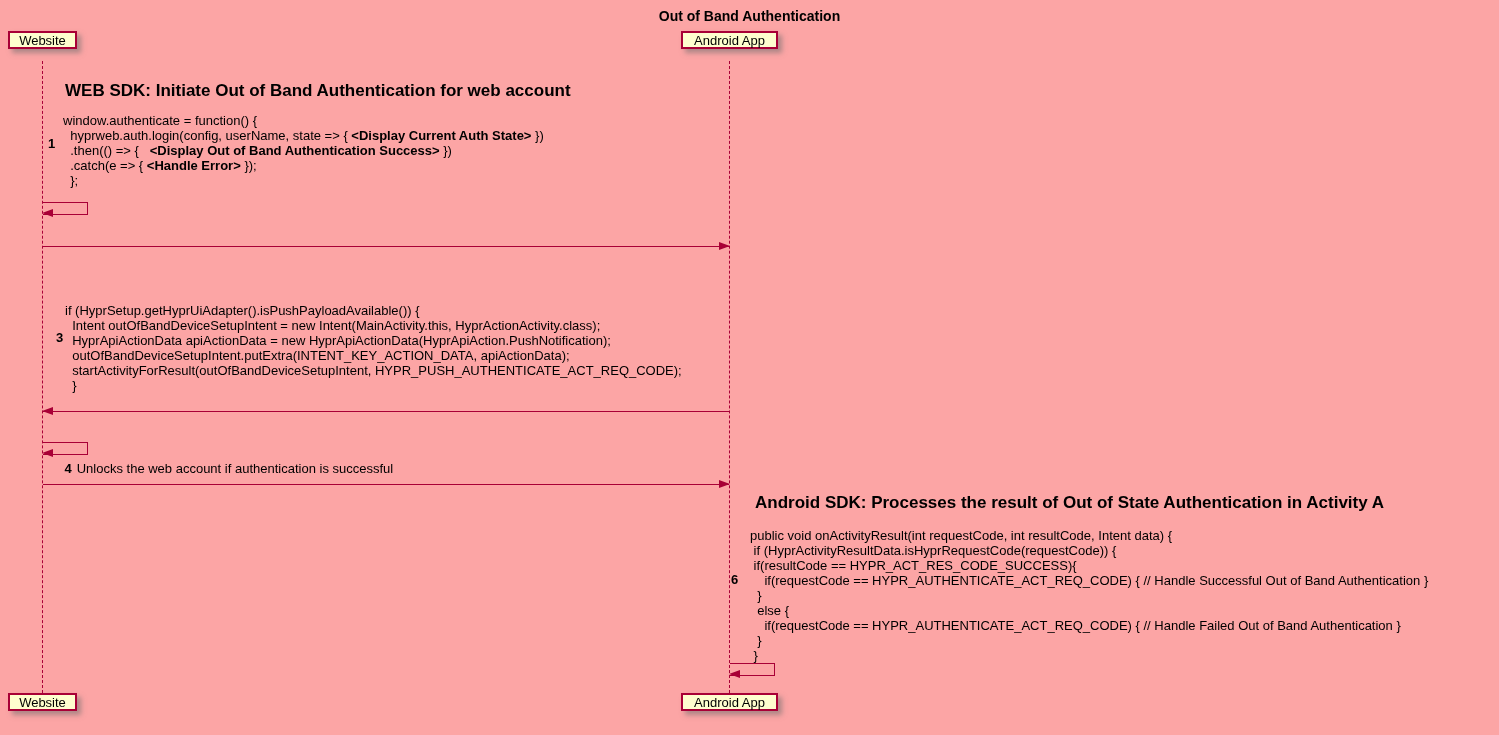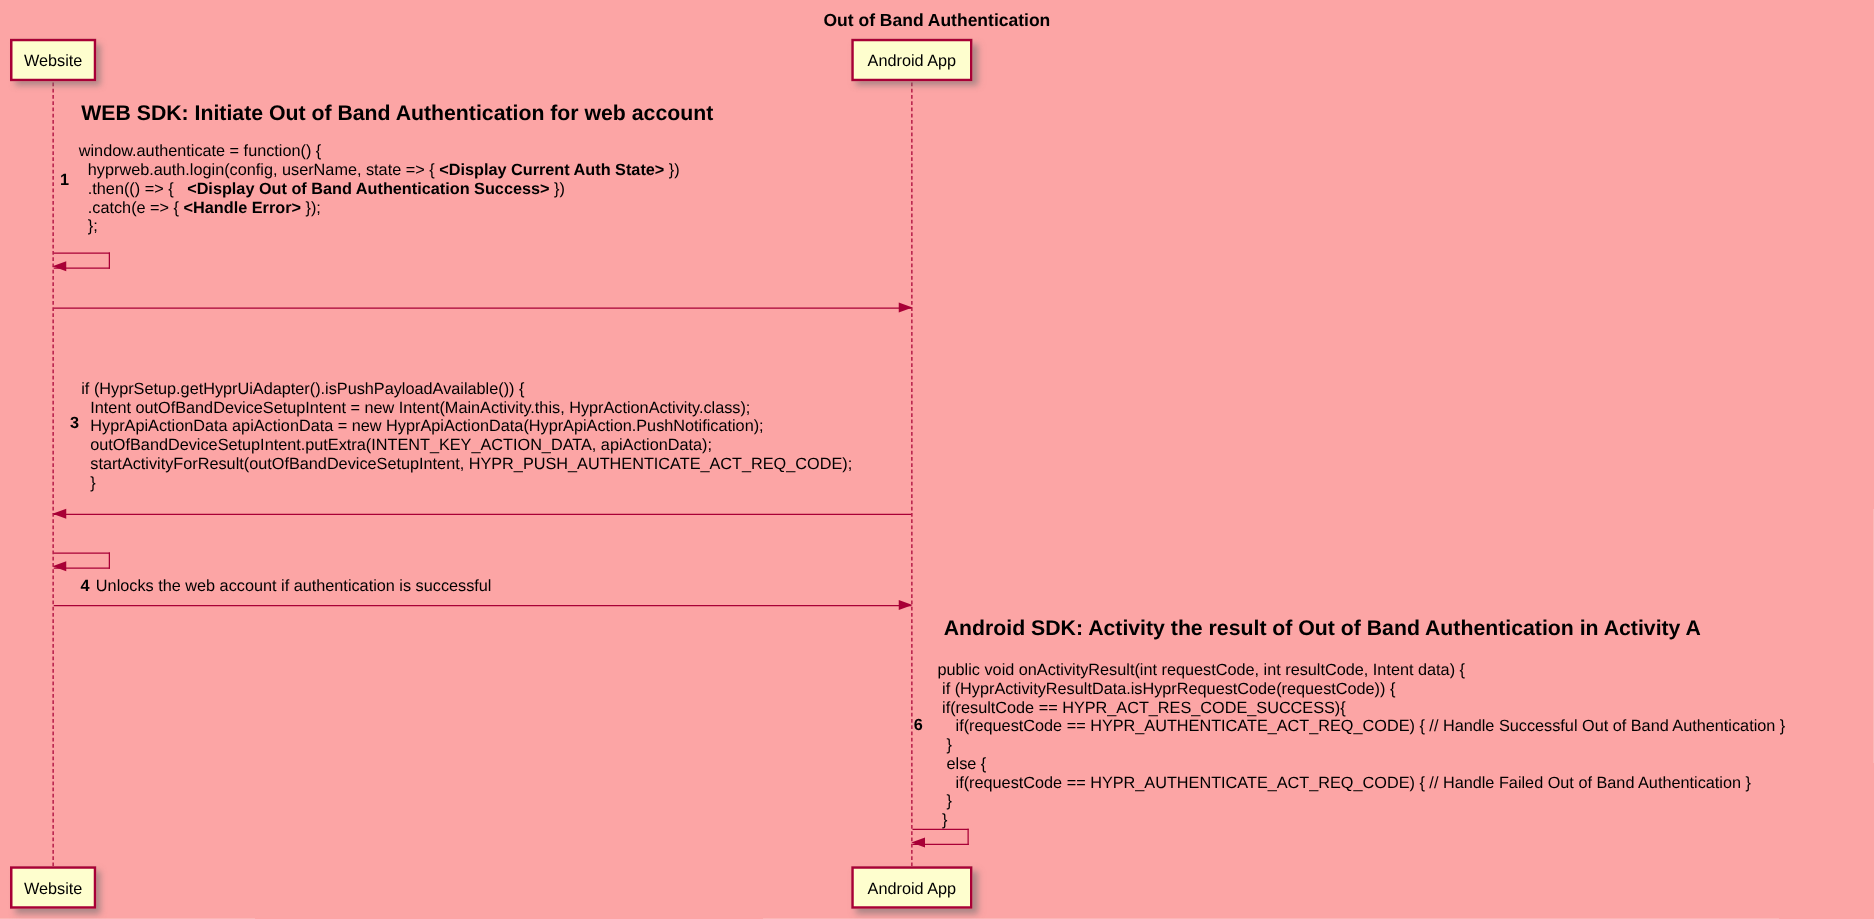--- a/index.html
+++ b/index.html
@@ -11,21 +11,21 @@
   body { background:#ffffff; font-family:"Liberation Sans", sans-serif; }
   .diagram {
     position:relative; width:1499px; height:735px; background:#fca5a5;
     color:#000; overflow:hidden;
   }
   .title {
     position:absolute; left:0; top:8px; width:100%; text-align:center;
     font-size:14px; font-weight:bold;
   }
   .participant {
-    position:absolute; height:34px; background:var(--fill);
+    position:absolute; height:18px; background:var(--fill);
     border:2px solid var(--border);
     box-shadow:4px 4px 5px rgba(110,110,110,0.55);
     display:flex; align-items:center; justify-content:center;
     font-size:13px; white-space:nowrap;
   }
   .lifeline {
     position:absolute; top:61px; height:632px; width:0;
     border-left:1px dashed var(--line);
   }
   .msg-header {
@@ -100,21 +100,21 @@
     <span class="num">4</span><span class="txt">Unlocks the web account if authentication is successful</span>
   </div>
   <div class="self-arrow" style="left:43px; top:442px;">
     <div class="head"></div>
   </div>
 
   <div class="msg-arrow" style="left:43px; top:484px; width:686px;">
     <div class="head right"></div>
   </div>
 
-  <div class="msg-header" style="left:755px; top:495px;">Android SDK: Activity the result of Out of Band Authentication in Activity A</div>
+  <div class="msg-header" style="left:755px; top:495px;">Android SDK: Processes the result of Out of State Authentication in Activity A</div>
   <div class="msg-num" style="left:731px; top:572px;">6</div>
   <div class="code" style="left:750px; top:528px;"><div class="code-line"><span>public void onActivityResult(int requestCode, int resultCode, Intent data) {</span></div><div class="code-line"><span> if (HyprActivityResultData.isHyprRequestCode(requestCode)) {</span></div><div class="code-line"><span> if(resultCode == HYPR_ACT_RES_CODE_SUCCESS){</span></div><div class="code-line"><span>    if(requestCode == HYPR_AUTHENTICATE_ACT_REQ_CODE) { // Handle Successful Out of Band Authentication }</span></div><div class="code-line"><span>  }</span></div><div class="code-line"><span>  else {</span></div><div class="code-line"><span>    if(requestCode == HYPR_AUTHENTICATE_ACT_REQ_CODE) { // Handle Failed Out of Band Authentication }</span></div><div class="code-line"><span>  }</span></div><div class="code-line"><span> }</span></div></div>
   <div class="self-arrow" style="left:730px; top:663px;">
     <div class="head"></div>
   </div>
 
   <div class="participant" style="left:8px; top:693px; width:69px;">
     <span>Website</span>
   </div>
   <div class="participant" style="left:681px; top:693px; width:97px;">

